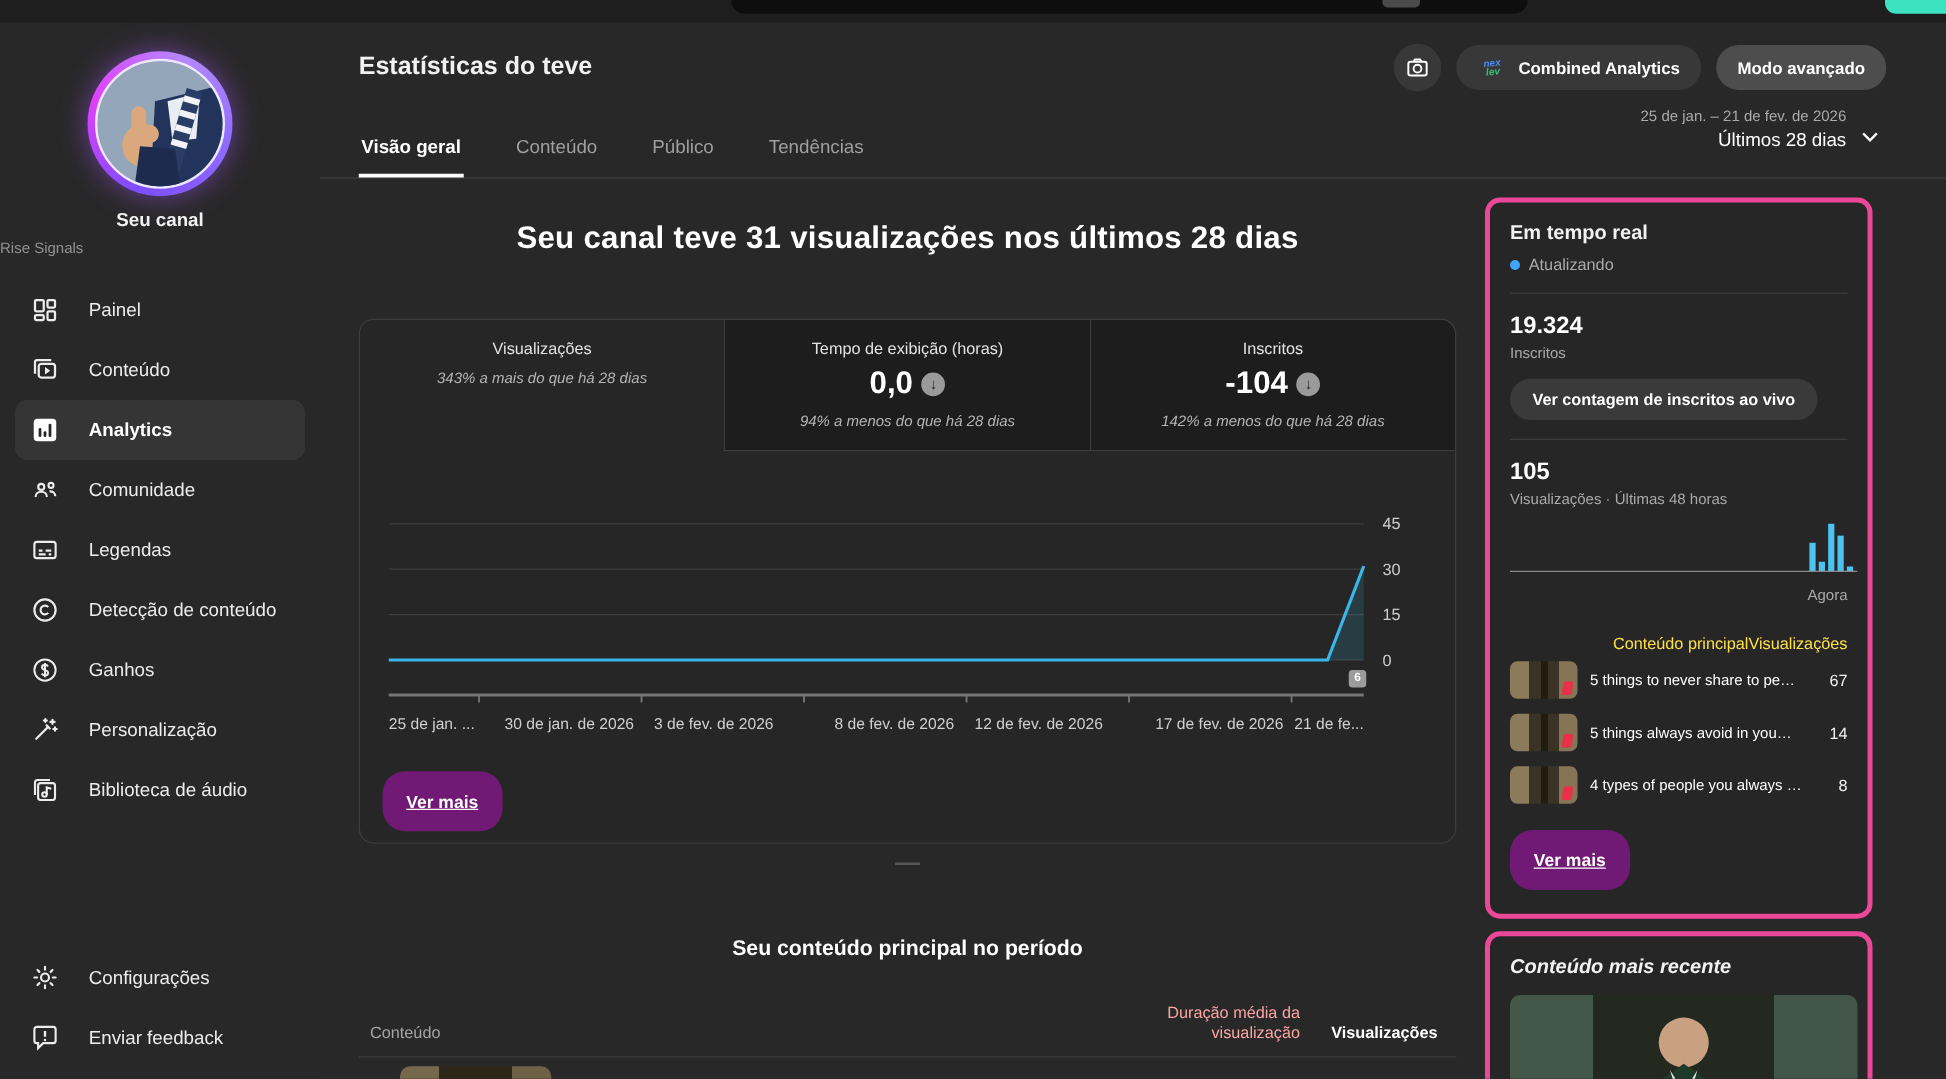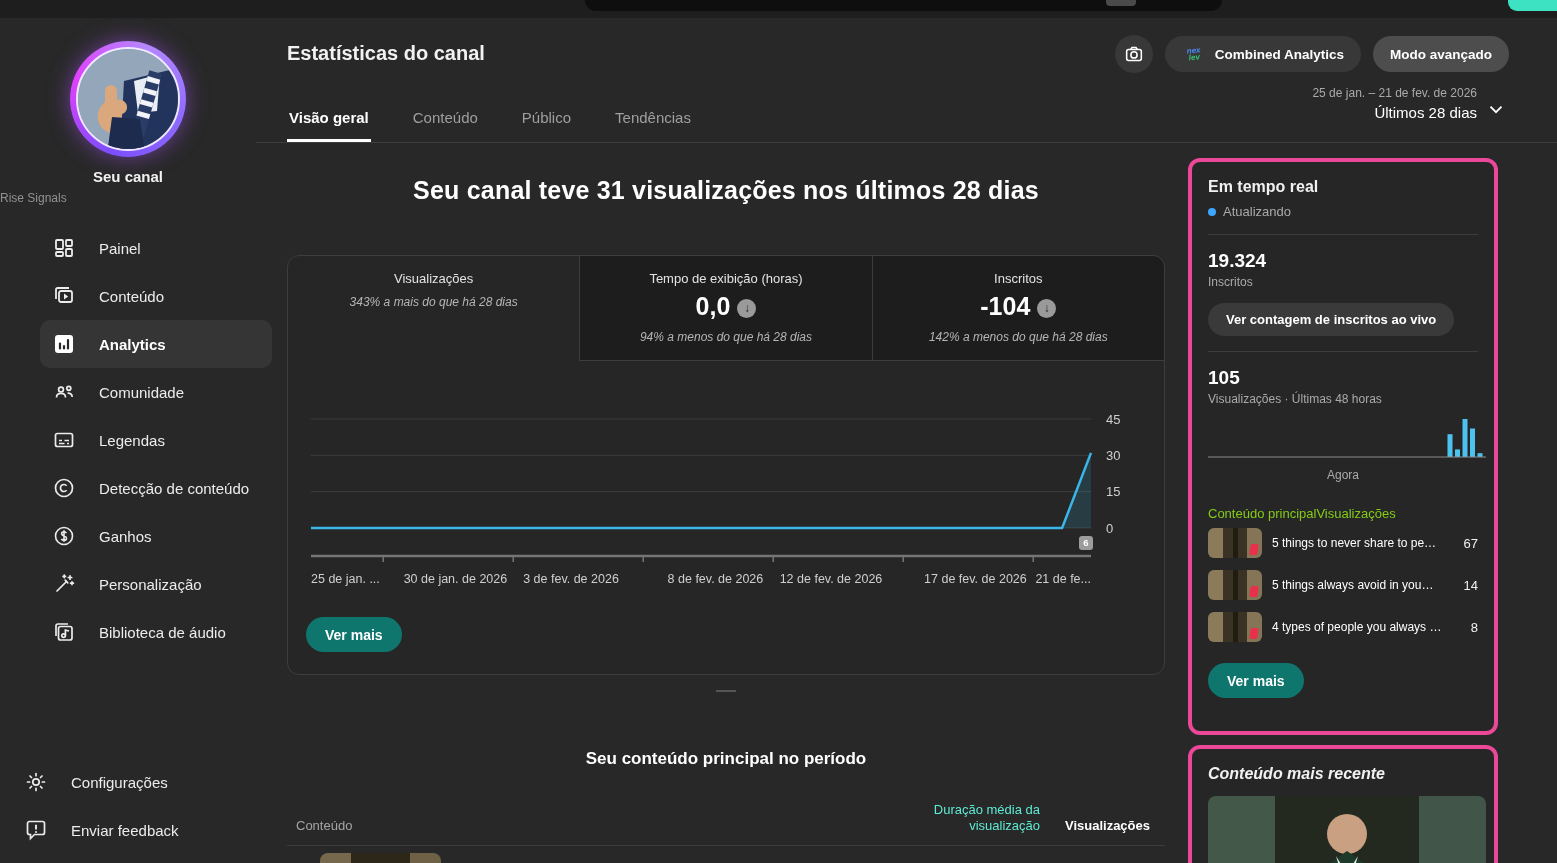--- a/index.html
+++ b/index.html
@@ -16,21 +16,21 @@
   .teal-btn { position:absolute; right:0; top:0; width:49px; height:11px; border-radius:0 0 0 9px; }
 
   
   .sidebar { position:absolute; left:0; top:18px; width:256px; bottom:0; background:#282828; z-index:2; }
   .avatar { position:absolute; left:70px; top:23px; width:116px; height:116px; border-radius:50%;
             padding:6px; background:conic-gradient(from 200deg,#7c4dff,#e040fb,#b388ff,#8e6bff,#7c4dff);
             box-shadow:0 0 22px rgba(168,85,247,.55); cursor:pointer; }
   .avatar-inner { width:104px; height:104px; border-radius:50%; overflow:hidden; border:2px solid #efe6ff; background:#8fa3b8; }
   .channel-name { position:absolute; top:150px; left:0; width:256px; text-align:center; font-size:15px; font-weight:bold; color:#f1f1f1; }
   .channel-sub  { position:absolute; top:173px; left:0; width:256px; text-align:left; font-size:12px; color:#919191; }
-  .nav { position:absolute; top:206px; left:0; width:256px;margin-left:28px; }
+  .nav { position:absolute; top:206px; left:0; width:256px; }
   .nav-item { height:48px; margin:0 12px; padding-left:12px; display:flex; align-items:center; gap:23px;
               border-radius:10px; cursor:pointer; }
   .nav-item .lbl { font-size:15px; color:#ececec; }
   .nav-item.active { background:#353535; }
   .nav-item.active .lbl { font-weight:bold; color:#fff; }
   .nav-icon { width:24px; height:24px; flex:0 0 24px; }
   .nav-footer { position:absolute; top:740px; left:0; width:256px; }
 
   
   .content { position:absolute; left:256px; top:18px; right:0; bottom:0; overflow:hidden; }
@@ -68,48 +68,48 @@
   .metric-label { font-size:13px; color:#e3e3e3; }
   .metric-value { font-size:25px; font-weight:bold; color:#fff; margin-top:6px; }
   .metric-arrow { width:19px; height:19px; border-radius:50%; display:inline-flex; align-items:center;
                   justify-content:center; font-size:12px; font-weight:bold; margin-left:7px; vertical-align:3px; }
   .metric-arrow.up { background:#2ba640; color:#0b3a16; }
   .metric-arrow.down { background:#9a9a9a; color:#262626; }
   .metric-delta { font-size:12px; font-style:italic; color:#b5b5b5; margin-top:9px; }
   .chart-svg { position:absolute; left:0; top:140px; }
   .chart-badge { position:absolute; left:791px; top:280px; width:14px; height:14px; background:#9c9c9c;
                  border-radius:3px; color:#fff; font-size:9.5px; font-weight:bold; text-align:center; line-height:14px; }
-  .see-more { height:35px; border-radius:18px; background:#0f766e; color:#fff; font-size:14px; font-weight:bold;
-              display:inline-flex; align-items:center; padding:0 19px; cursor:pointer; border:none; }
+  .see-more { height:48px; border-radius:18px; background:#701a75; color:#fff; font-size:14px; font-weight:bold;
+              display:inline-flex; align-items:center; padding:0 19px; cursor:pointer; border:none;text-decoration:underline; }
   .big-card .see-more { position:absolute; left:18px; top:361px; }
 
   .dash-divider { position:absolute; left:460px; top:672px; width:20px; height:2px; background:#555; }
   .section-title { position:absolute; left:31px; top:731px; width:878px; text-align:center; font-size:17px; font-weight:bold; }
   .col-content { position:absolute; left:40px; top:800px; font-size:13px; color:#a5a5a5; }
-  .col-duration { position:absolute; right:517px; top:784px; font-size:13px; color:#5eead4; text-align:right; line-height:16px; cursor:pointer; }
+  .col-duration { position:absolute; right:517px; top:784px; font-size:13px; color:#fca5a5; text-align:right; line-height:16px; cursor:pointer; }
   .col-views { position:absolute; right:407px; top:800px; font-size:13px; color:#fff; font-weight:bold; cursor:pointer; }
   .table-divider { position:absolute; left:31px; top:827px; width:878px; height:1px; background:#3d3d3d; }
   .partial-thumb { position:absolute; left:64px; top:835px; width:121px; height:40px; border-radius:8px;
                    background:linear-gradient(90deg,#76684c 0 26%,#2c2718 26% 74%,#6f6146 74%); }
 
   
   .rail-card { position:absolute; left:932px; width:310px; background:#262626; border:4px solid #ec4899; border-radius:12px; padding:16px; }
   .realtime-card { top:140px; height:577px; }
   .recent-card { top:727px; height:160px; }
   .rt-title { font-size:16px; font-weight:bold; color:#f1f1f1; }
   .rt-updating { display:flex; align-items:center; gap:7px; margin-top:8px; font-size:13px; color:#aaa; }
   .live-dot { width:8px; height:8px; border-radius:50%; }
   .rail-divider { height:1px; background:#3d3d3d; margin:15px 0; }
   .rt-big { font-size:19px; font-weight:bold; color:#fff; }
   .rt-sub { font-size:12px; color:#aaa; margin-top:3px; }
   .rt-live-btn { margin-top:14px; height:33px; border-radius:17px; background:#3a3a3a; color:#fff; font-size:13px;
                  font-weight:bold; display:inline-flex; align-items:center; padding:0 18px; cursor:pointer; border:none; }
   .spark-wrap { margin-top:10px; }
-  .agora { text-align:center; font-size:12px; color:#aaa; margin-top:4px; }
-  .list-header { display:flex; justify-content:flex-start; margin-top:24px; font-size:13px; color:#84cc16; }
+  .agora { text-align:right; font-size:12px; color:#aaa; margin-top:4px; }
+  .list-header { display:flex; justify-content:flex-end; margin-top:24px; font-size:13px; color:#fde047; }
   .rt-row { display:flex; align-items:center; height:40px; margin-top:2px; cursor:pointer; }
   .mini-thumb { width:54px; height:30px; border-radius:6px; position:relative; flex:0 0 54px;
                 background:linear-gradient(90deg,#8c7b5a 0 28%,#3a3325 28% 46%,#211c10 46% 56%,#3a3325 56% 72%,#857455 72%); }
   .mini-thumb::after { content:""; position:absolute; right:4px; bottom:3px; width:8px; height:11px;
                        background:#e8304a; border-radius:2px; transform:skewX(-8deg); }
   .rt-row .t { flex:1; margin:0 10px; font-size:12px; color:#ffffff; white-space:nowrap; overflow:hidden; text-overflow:ellipsis; }
   .rt-row .v { font-size:13px; color:#f1f1f1; }
   .rt-see-more { margin-top:16px; }
   .recent-title { font-size:16px; font-weight:bold; color:#f1f1f1;font-style:italic; }
   .recent-thumb { margin-top:13px; width:278px; height:160px; border-radius:8px; overflow:hidden; position:relative;
@@ -263,21 +263,21 @@
           <circle cx="12" cy="14" r="1" fill="#ececec"></circle>
         </svg>
       <span class="lbl">Enviar feedback</span>
     </div>
   </div>
 </div>
 
 <div class="content">
 
   <div class="page-header">
-    <div class="page-title">Estatísticas do canal</div>
+    <div class="page-title">Estatísticas do teve</div>
     <div class="tabs">
       <div class="tab active">Visão geral</div>
       <div class="tab">Conteúdo</div>
       <div class="tab">Público</div>
       <div class="tab">Tendências</div>
     </div>
     <div class="header-actions">
       <div class="icon-btn">
         <svg width="22" height="22" viewBox="0 0 24 24">
             <g fill="none" stroke="#fff" stroke-width="1.7">

